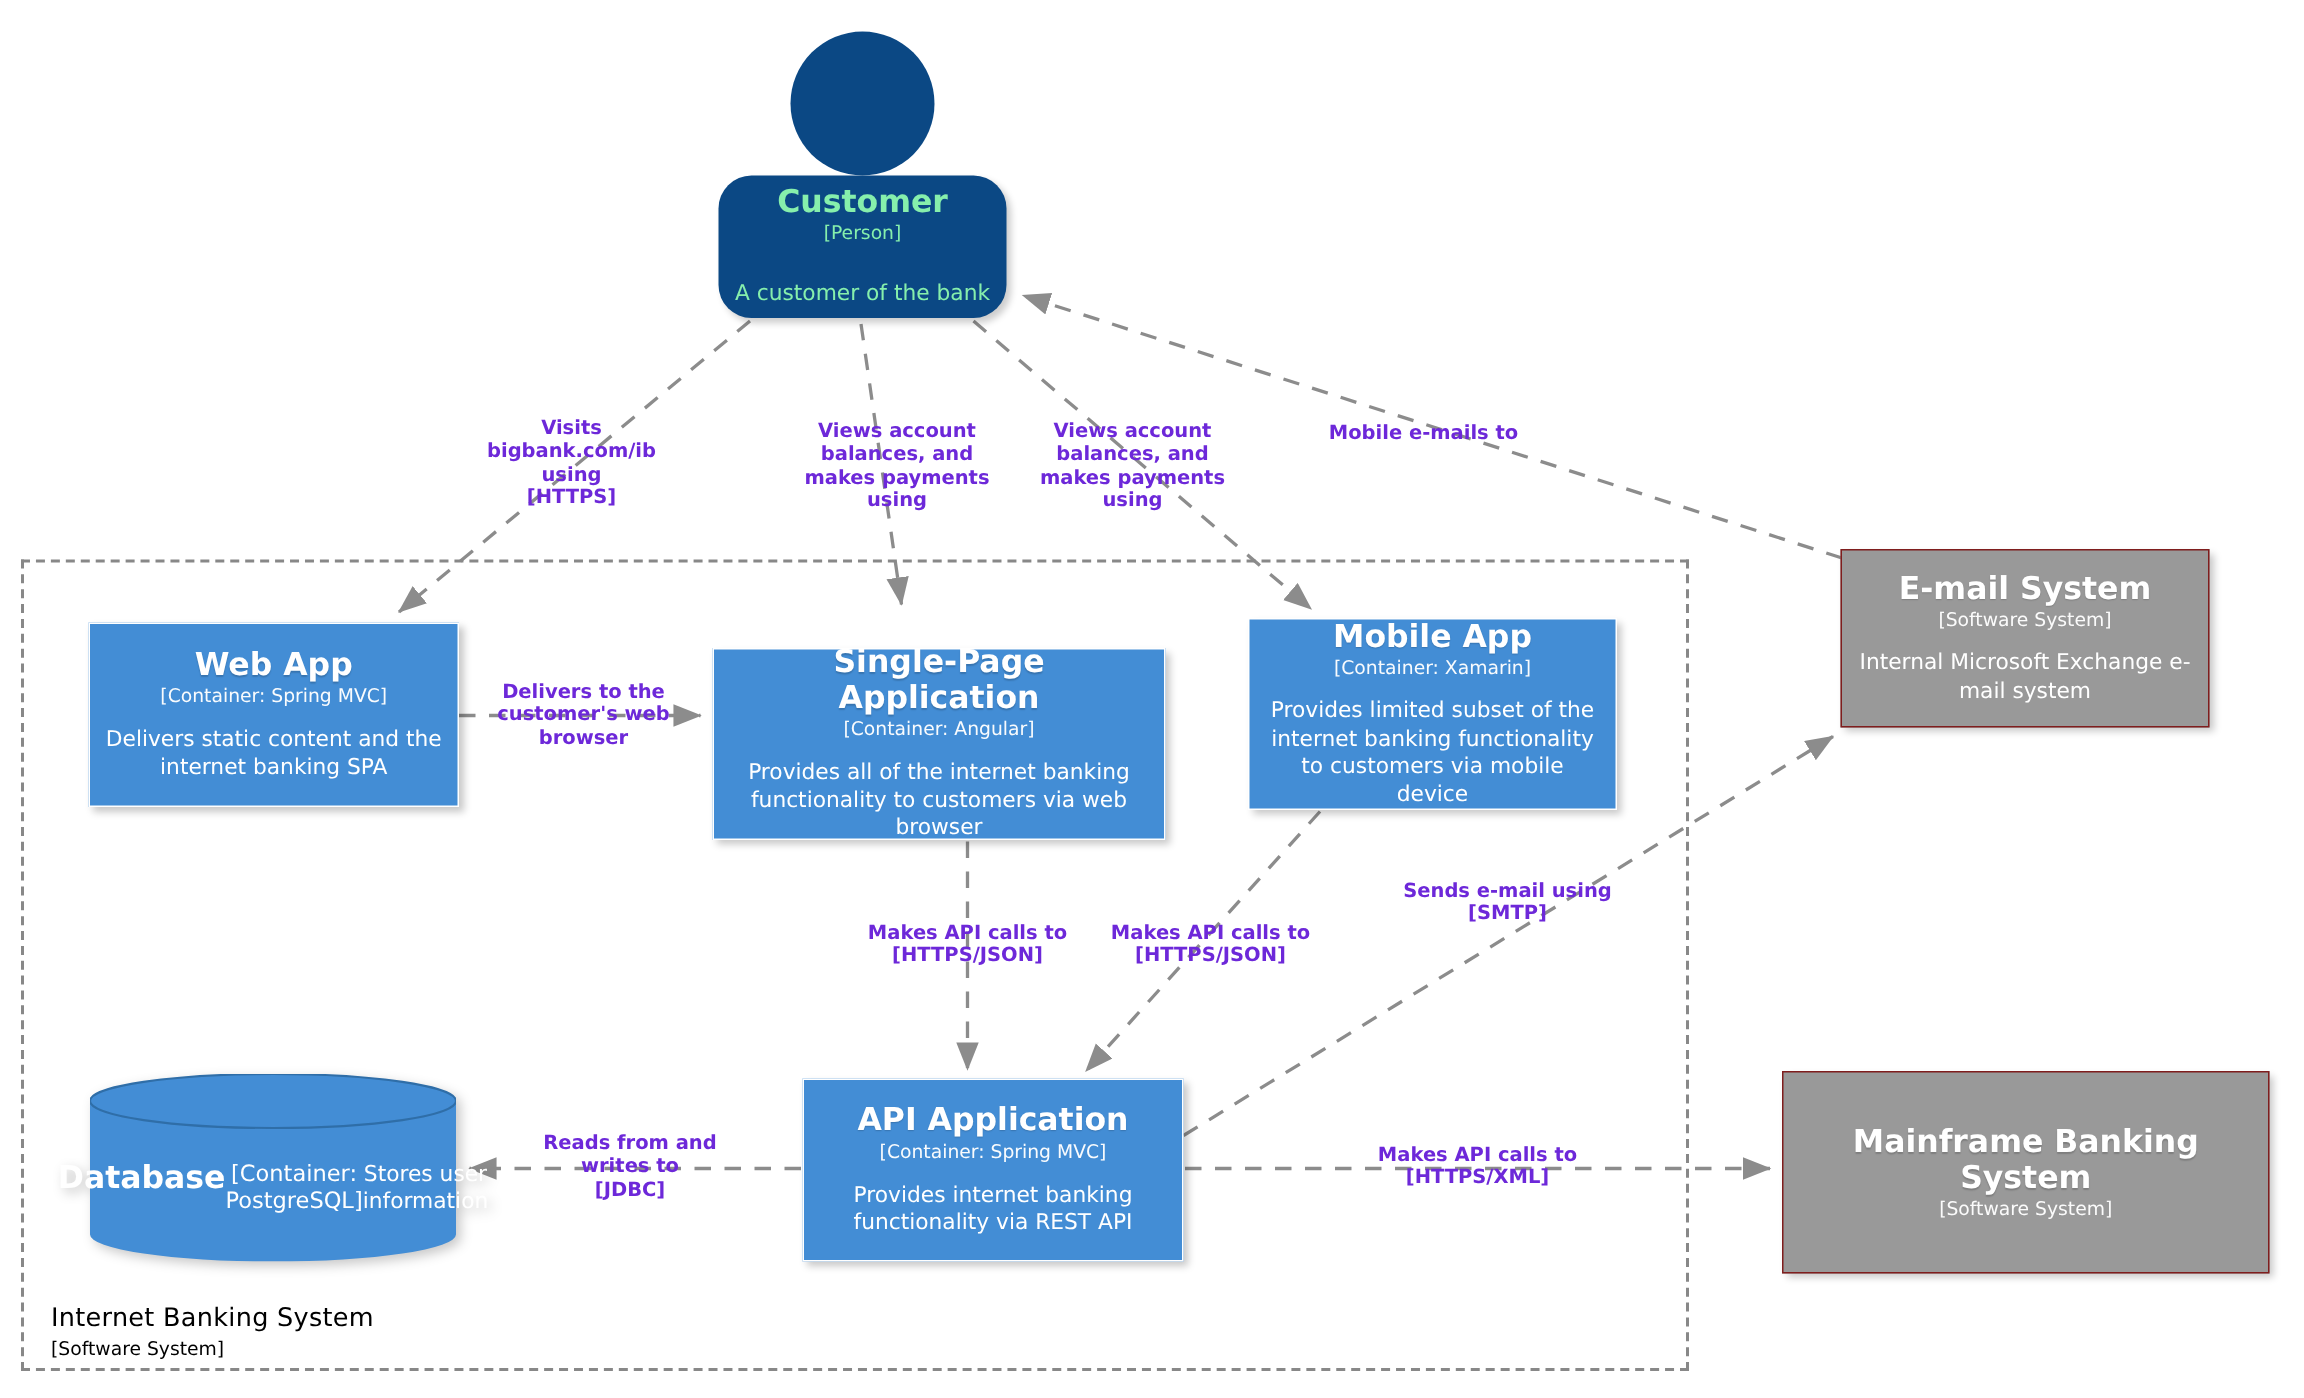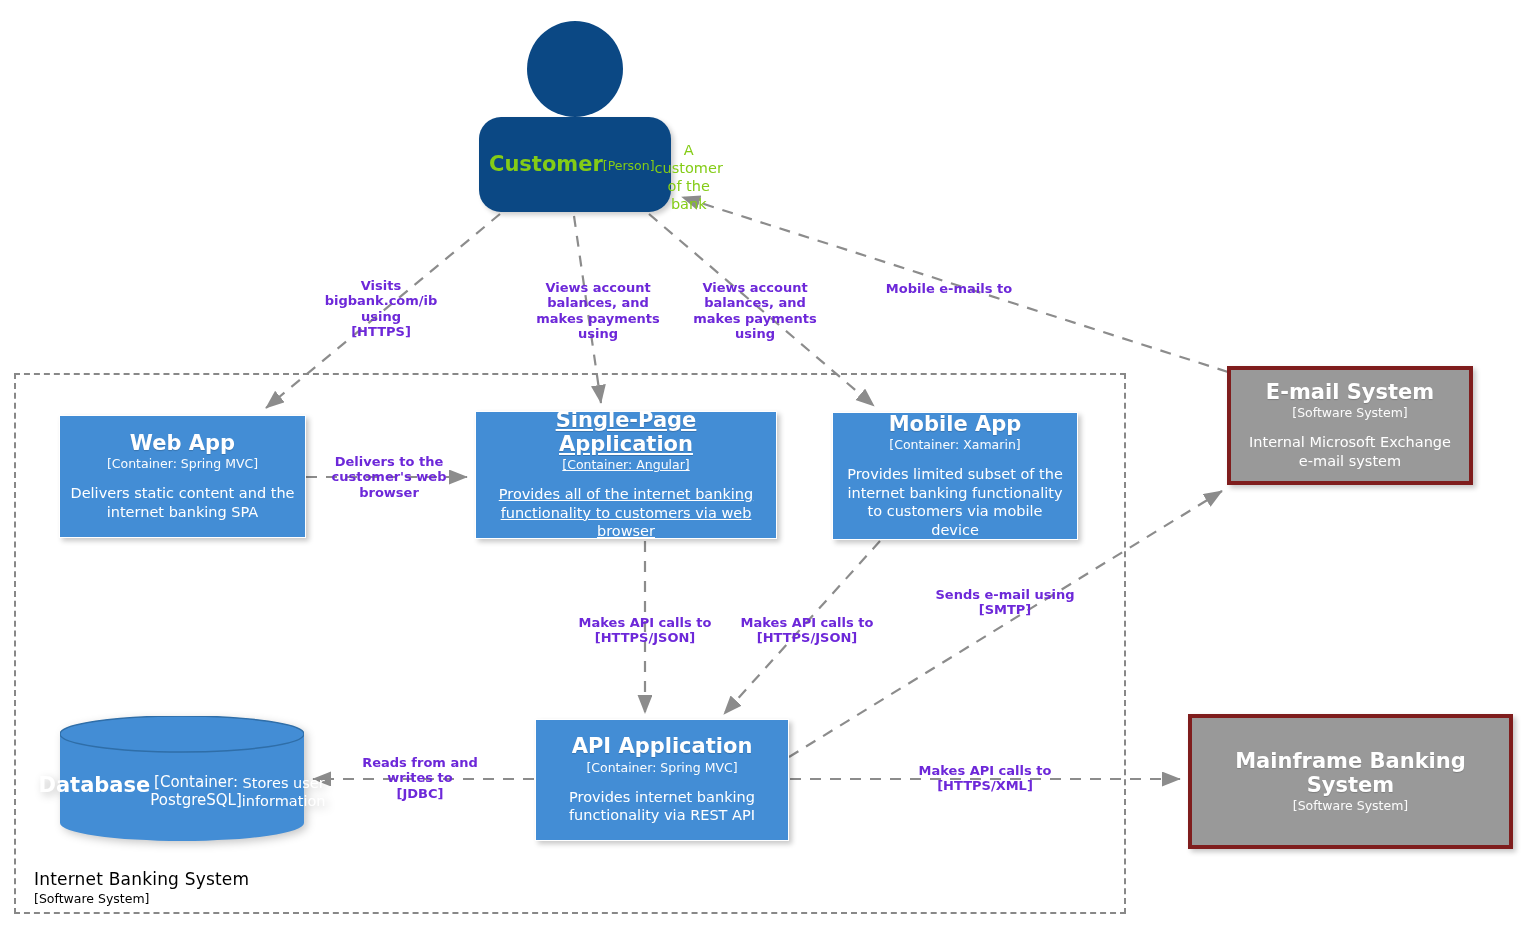--- a/index.html
+++ b/index.html
@@ -84,21 +84,21 @@
 
   
   .node.container-box {
     background: #438dd5;
     border: 1px solid #ffffff;
     box-shadow: 3px 3px 5px rgba(0,0,0,0.22);
   }
   
   .node.system-box {
     background: #999999;
-    border: 4px solid #7f1d1d;
+    border: 1px solid #7f1d1d;
     box-shadow: 3px 3px 5px rgba(0,0,0,0.22);
   }
 
   
   .person {
     position: absolute;
   }
   .person .head {
     position: absolute;
     left: 50%;
@@ -110,25 +110,25 @@
     background: #0b4884;
   }
   .person .body {
     position: absolute;
     left: 0;
     top: 96px;
     width: 100%;
     height: 95px;
     border-radius: 22px;
     background: #0b4884;
-    color: #84cc16;
+    color: #86efac;
     display: flex;
-    flex-direction: row;
+    flex-direction: column;
     align-items: center;
-    justify-content: space-between;
+    justify-content: center;
     text-align: center;
     padding: 4px 10px;
     box-sizing: border-box;
     box-shadow: 3px 3px 5px rgba(0,0,0,0.20);
   }
   .person .n-name { font-weight: bold; font-size: 21px; line-height: 1.1; }
   .person .n-tech { font-size: 12.5px; margin-top: 1px; }
   .person .n-desc { font-size: 14.5px; margin-top: 25px; line-height: 1.25; }
 
   
@@ -219,21 +219,21 @@
       <div class="n-desc">A customer of the bank</div>
     </div>
   </div>
 
   <div class="node container-box" style="left:59px; top:415px; width:247px; height:123px;">
     <div class="n-name">Web App</div>
     <div class="n-tech">[Container: Spring MVC]</div>
     <div class="n-desc">Delivers static content and the internet banking SPA</div>
   </div>
 
-  <div class="node container-box" style="left:475px; top:411px; width:302px; height:128px;text-decoration:underline;">
+  <div class="node container-box" style="left:475px; top:432px; width:302px; height:128px;">
     <div class="n-name">Single-Page Application</div>
     <div class="n-tech">[Container: Angular]</div>
     <div class="n-desc">Provides all of the internet banking functionality to customers via web browser</div>
   </div>
 
   <div class="node container-box" style="left:832px; top:412px; width:246px; height:128px;">
     <div class="n-name">Mobile App</div>
     <div class="n-tech">[Container: Xamarin]</div>
     <div class="n-desc">Provides limited subset of the internet banking functionality to customers via mobile device</div>
   </div>

